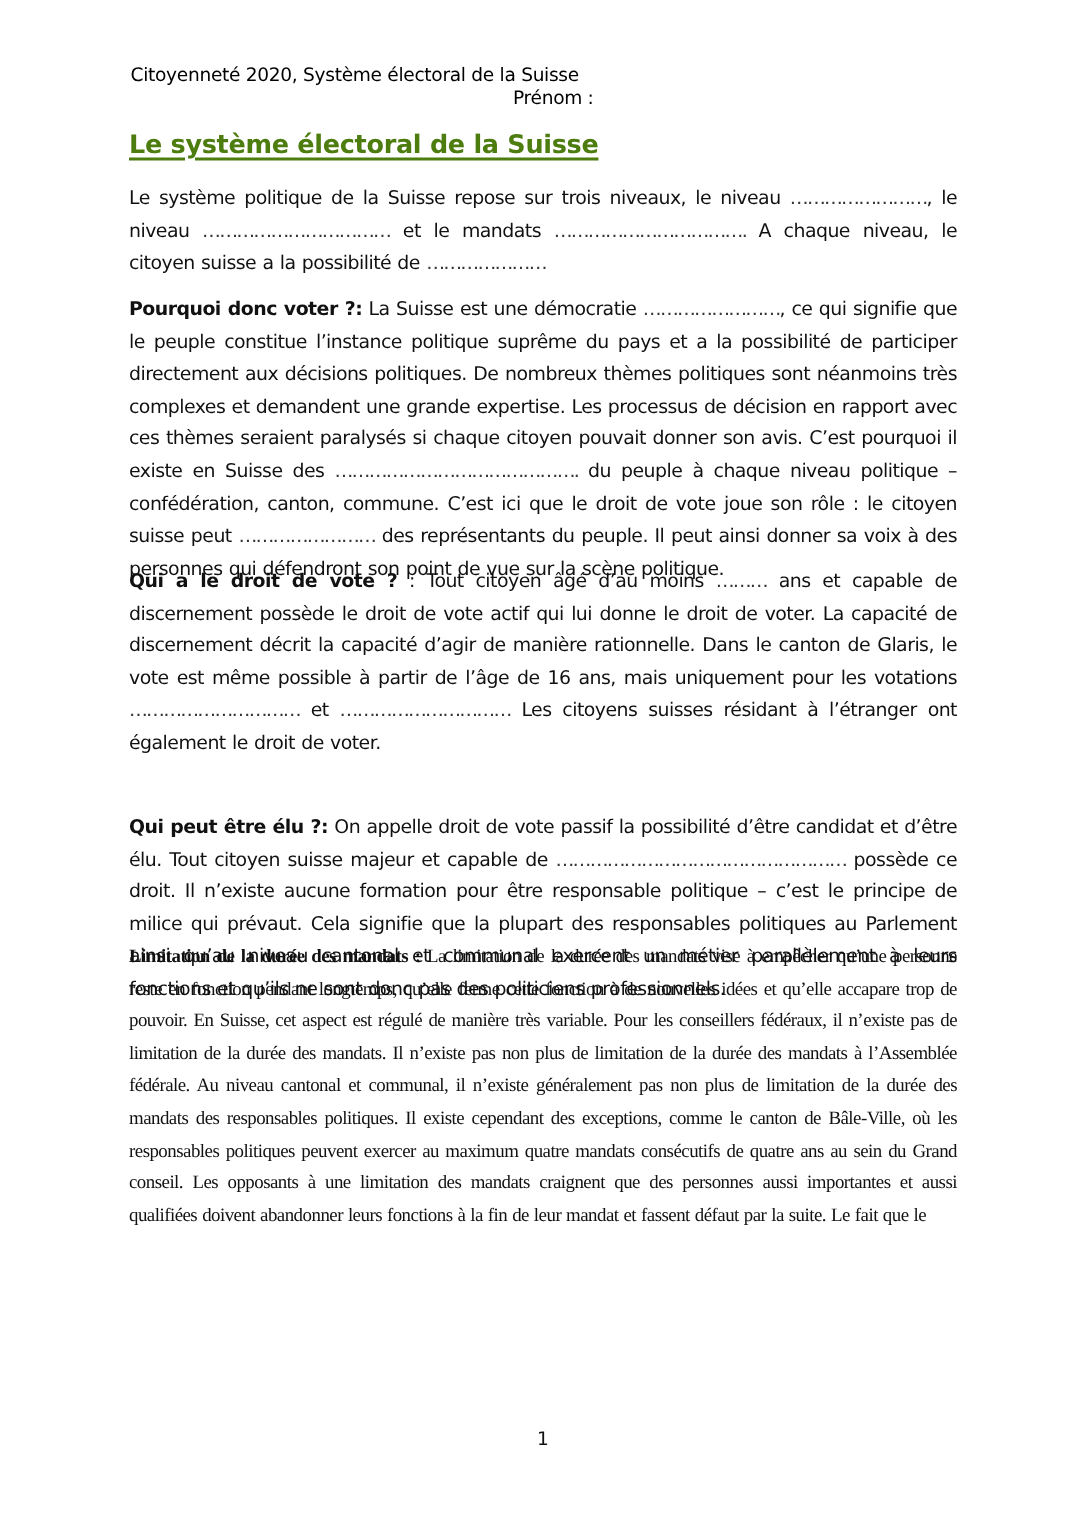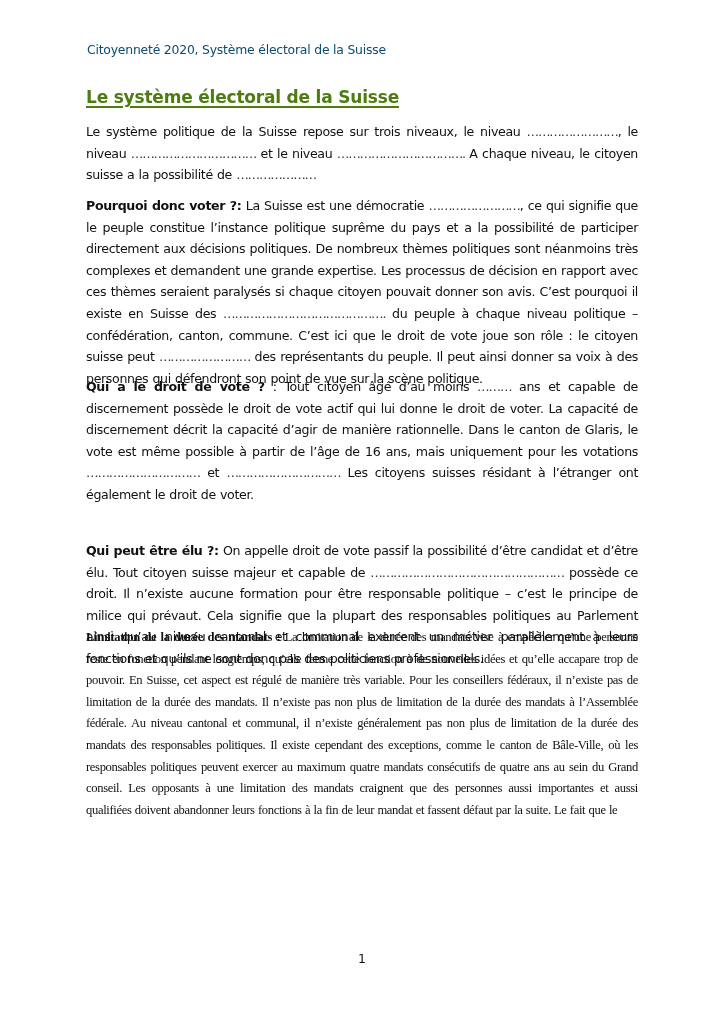--- a/index.html
+++ b/index.html
@@ -15,21 +15,21 @@
       color: #111111;
     }
     .page-header {
       position: absolute;
       left: 87px;
       top: 42px;
       font-family: "DejaVu Sans", sans-serif;
       font-size: 12.4px;
       line-height: 15px;
       letter-spacing: -0.2px;
-      color: #0c4a6e;
+      color: #000000;
     }
     .page-header .line1 { display: block; }
     .page-header .line2 {
       display: block;
       padding-left: 255px;
     }
     .doc-title {
       position: absolute;
       left: 86px;
       top: 86px;
@@ -81,27 +81,28 @@
       font-family: "DejaVu Sans", sans-serif;
       font-size: 12.4px;
       color: #111;
     }
   </style>
 </head>
 <body>
 
 <div class="page-header">
   <span class="line1">Citoyenneté 2020, Système électoral de la Suisse</span>
+  <span class="line2">Prénom :</span>
 </div>
 
 <h1 class="doc-title">Le système électoral de la Suisse</h1>
 
 <div class="body-text para-intro">
   <p>
-    <span>Le système politique de la Suisse repose sur trois niveaux, le niveau </span><span class="blank">……………………</span><span>, le niveau </span><span class="blank">……………………………</span><span> et le niveau </span><span class="blank">…………………………….</span><span> A chaque niveau, le citoyen suisse a la possibilité de </span><span class="blank">…………………</span>
+    <span>Le système politique de la Suisse repose sur trois niveaux, le niveau </span><span class="blank">……………………</span><span>, le niveau </span><span class="blank">……………………………</span><span> et le mandats </span><span class="blank">…………………………….</span><span> A chaque niveau, le citoyen suisse a la possibilité de </span><span class="blank">…………………</span>
   </p>
 </div>
 
 <div class="body-text para-pourquoi">
   <p>
     <span class="heading">Pourquoi donc voter ?:</span><span> La Suisse est une démocratie </span><span class="blank">……………………</span><span>, ce qui signifie que le peuple constitue l’instance politique suprême du pays et a la possibilité de participer directement aux décisions politiques. De nombreux thèmes politiques sont néanmoins très complexes et demandent une grande expertise. Les processus de décision en rapport avec ces thèmes seraient paralysés si chaque citoyen pouvait donner son avis. C’est pourquoi il existe en Suisse des </span><span class="blank">…………………………………….</span><span> du peuple à chaque niveau politique – confédération, canton, commune. C’est ici que le droit de vote joue son rôle : le citoyen suisse peut </span><span class="blank">……………………</span><span> des représentants du peuple. Il peut ainsi donner sa voix à des personnes qui défendront son point de vue sur la scène politique.</span>
   </p>
 </div>
 
 <div class="body-text para-qui-vote">

